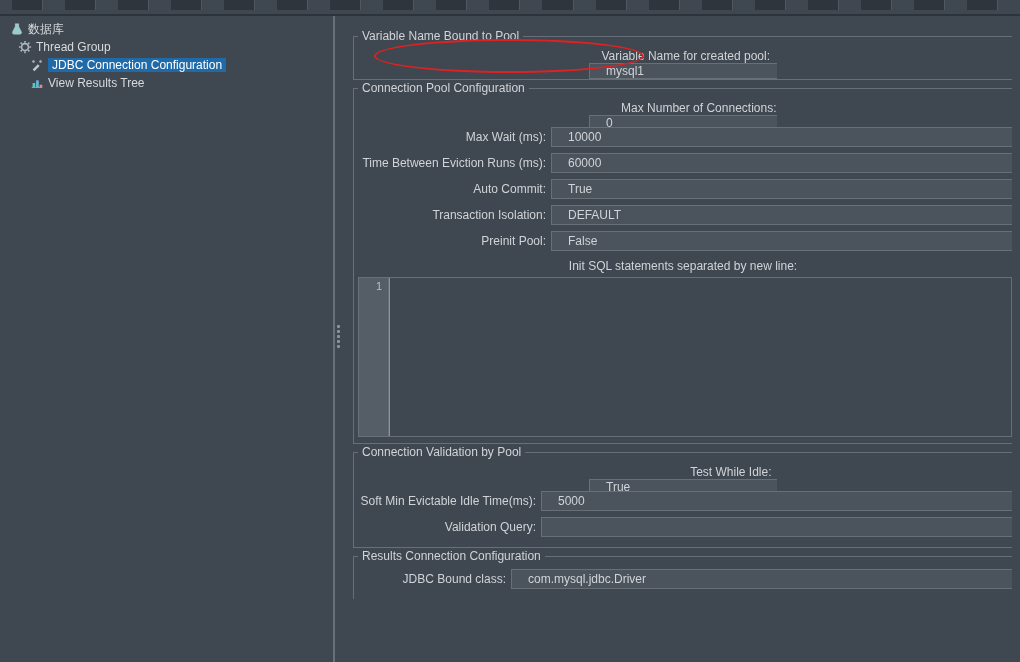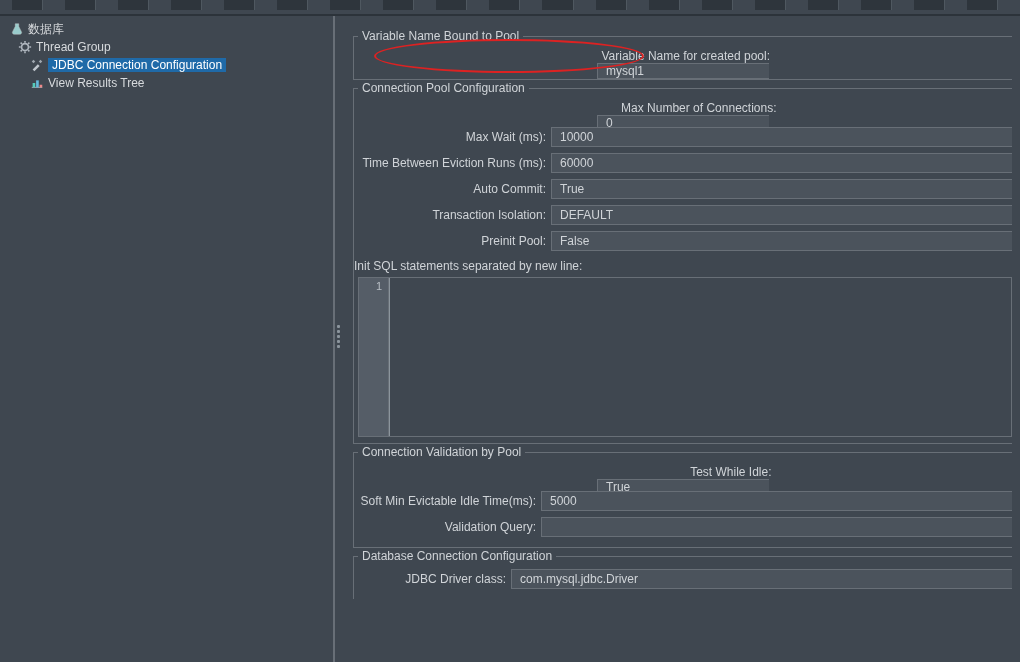--- a/index.html
+++ b/index.html
@@ -130,28 +130,28 @@
 }
 .pool .form-label{width:197px;}
 .val .form-label{width:187px;}
 .db .form-label{width:157px;}
 .form-input{
   flex:1;
   height:20px;
   background:#4b535c;
   color:#d0d4d8;
   border:1px solid #686f77;
-  padding:0 8px;
+  padding:0 16px;
   font-size:12px;
   font-family:inherit;
   outline:none;
   border-right:none;
 }
 .init-label{
-  text-align:left;
+  text-align:center;
   color:#d0d4d8;
   margin:8px 0 4px 0;
 }
 .code-area{
   border:1px solid #686f77;
   margin:0 0 0 4px;
   height:160px;
   display:flex;
   background:#41484f;
 }
@@ -314,21 +314,21 @@
         <div class="form-label">Soft Min Evictable Idle Time(ms):</div>
         <input class="form-input" value="5000" style="">
       </div>
       <div class="form-row">
         <div class="form-label">Validation Query:</div>
         <input class="form-input" value="" style="">
       </div>
     </div>
 
     <div class="group db nobottom">
-      <span class="group-title">Database Connection Configuration</span>
-      <div class="form-row">
-        <div class="form-label">JDBC Driver class:</div>
+      <span class="group-title">Results Connection Configuration</span>
+      <div class="form-row">
+        <div class="form-label">JDBC Bound class:</div>
         <input class="form-input" value="com.mysql.jdbc.Driver" style="">
       </div>
     </div>
 
   </div>
 </div>
 
 </body></html>

